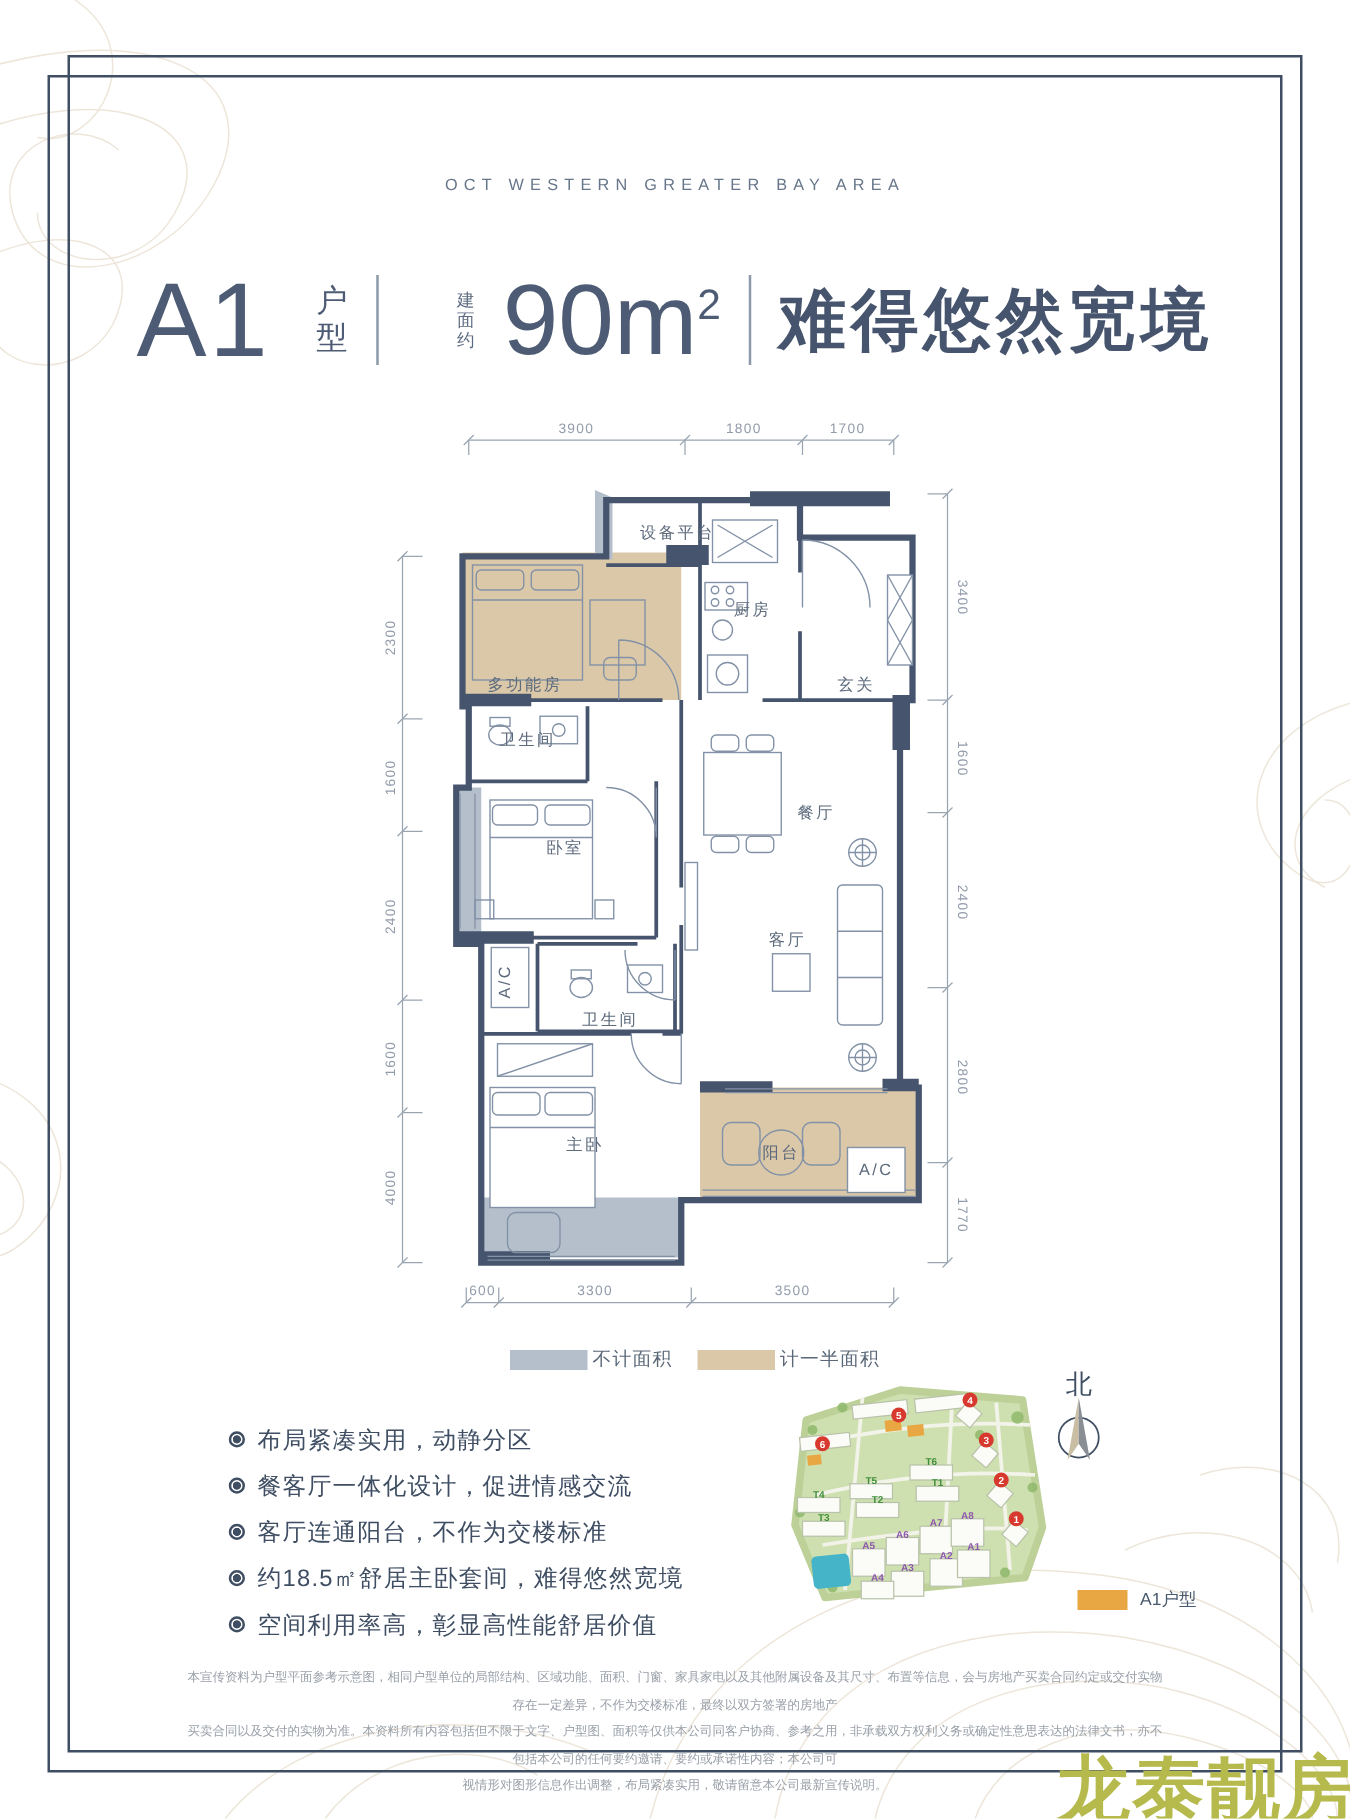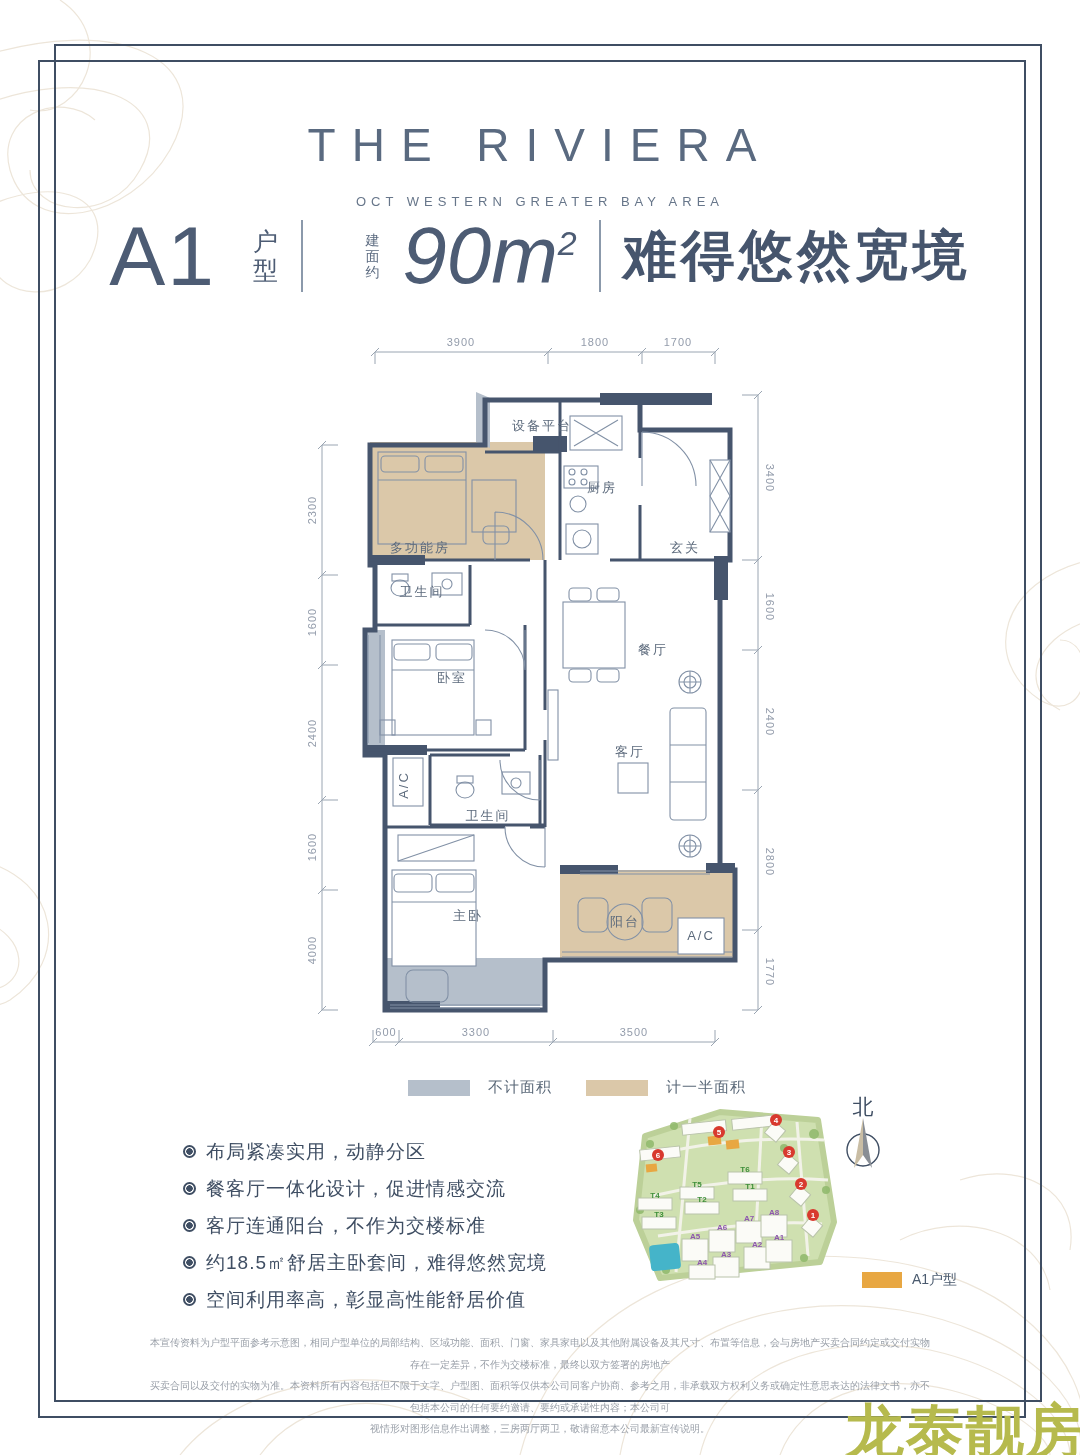--- a/index.html
+++ b/index.html
@@ -16,27 +16,27 @@
   #brand .title{font-size:46px;font-weight:300;letter-spacing:16px;color:#5a6a80;}
   #brand .subtitle{margin-top:22px;font-size:13px;font-weight:400;letter-spacing:5px;color:#67768a;}
   
   #spec{position:absolute;left:0;top:214px;width:1080px;display:flex;justify-content:center;
         align-items:center;gap:22px;z-index:3;color:#4d5c74;}
   #spec .unit{font-size:84px;font-weight:400;line-height:1;letter-spacing:2px;}
   .stack{display:inline-block;width:1.08em;word-break:break-all;line-height:1.15;text-align:center;}
   #spec .unit-type{font-size:25px;margin-left:14px;}
   #spec .area-label{font-size:14px;color:#5c6b80;margin-left:40px;}
   .spec-div{width:2px;height:72px;background:#8b99ab;}
-  #spec .area{font-size:80px;font-weight:400;line-height:1;font-style:italic;}
+  #spec .area{font-size:80px;font-weight:400;line-height:1;}
   #spec .area sup{font-size:34px;vertical-align:28px;}
   #spec .layout{font-size:54px;font-weight:600;letter-spacing:4px;color:#46556d;}
   
   #plan{position:absolute;left:280px;top:330px;z-index:3;}
   
-  #plan-legend{position:absolute;left:408px;top:1078px;display:flex;align-items:center;gap:18px;z-index:3;}
+  #plan-legend{position:absolute;left:408px;top:1078px;display:flex;align-items:center;gap:4px;z-index:3;}
   #plan-legend .sw{width:62px;height:16px;display:inline-block;}
   #plan-legend .lb{font-size:15px;color:#5a6878;letter-spacing:1px;}
   
   #features{position:absolute;left:183px;top:1133px;z-index:3;}
   .feat{display:flex;align-items:center;height:37px;font-size:19px;letter-spacing:1px;color:#3f4e63;}
   .feat .bullet{width:13px;height:13px;border:2px solid #3f4e63;border-radius:50%;margin-right:10px;
     background:radial-gradient(circle,#3f4e63 0 3px,transparent 3.5px);box-sizing:border-box;flex:0 0 13px;}
   
   #sitemap{position:absolute;left:612px;top:1086px;z-index:2;}
   #north{position:absolute;left:828px;top:1092px;z-index:3;}
@@ -77,21 +77,20 @@
     <path d="M900,1240 C960,1210 1040,1230 1050,1290"></path>
     <path d="M260,1455 C300,1400 380,1390 430,1420"></path>
     <path d="M180,1455 C240,1380 370,1360 470,1400"></path>
   </g>
 </svg>
 
 <div class="frame" id="frame-a"></div>
 <div class="frame" id="frame-b"></div>
 
 <div id="brand">
-  <div class="title">THE RIVIERA</div>
   <div class="subtitle">OCT WESTERN GREATER BAY AREA</div>
 </div>
 
 <div id="spec">
   <span class="unit">A1</span>
   <span class="stack unit-type">户型</span>
   <span class="spec-div"></span>
   <span class="stack area-label">建面约</span>
   <span class="area"><span>90m</span><sup>2</sup></span>
   <span class="spec-div"></span>
@@ -410,18 +409,18 @@
 </svg>
 
 <div id="map-legend">
   <span class="sw"></span>
   <span class="lb">A1户型</span>
 </div>
 
 <div id="footer">
   <div>本宣传资料为户型平面参考示意图，相同户型单位的局部结构、区域功能、面积、门窗、家具家电以及其他附属设备及其尺寸、布置等信息，会与房地产买卖合同约定或交付实物存在一定差异，不作为交楼标准，最终以双方签署的房地产</div>
   <div>买卖合同以及交付的实物为准。本资料所有内容包括但不限于文字、户型图、面积等仅供本公司同客户协商、参考之用，非承载双方权利义务或确定性意思表达的法律文书，亦不包括本公司的任何要约邀请、要约或承诺性内容；本公司可</div>
-  <div>视情形对图形信息作出调整，三房两厅两卫，敬请留意本公司最新宣传说明。</div>
+  <div>视情形对图形信息作出调整，布局紧凑实用，敬请留意本公司最新宣传说明。</div>
 </div>
 
 <div id="watermark">龙泰靓房</div>
 
 </div>
 
 </body></html>

